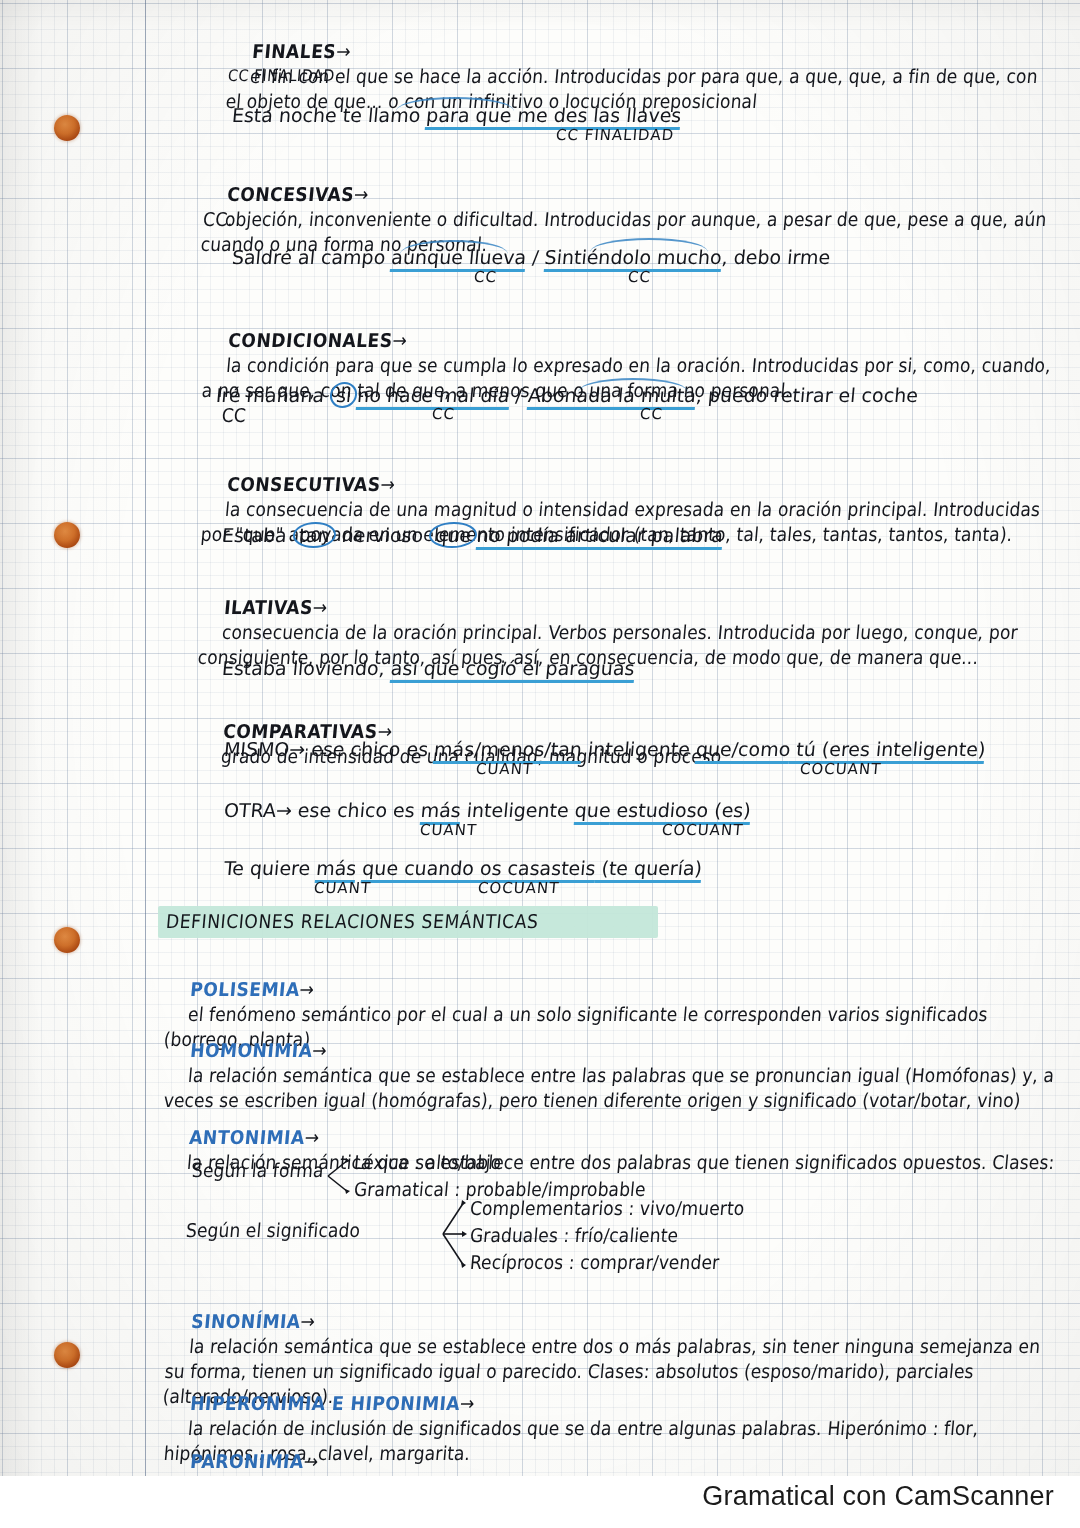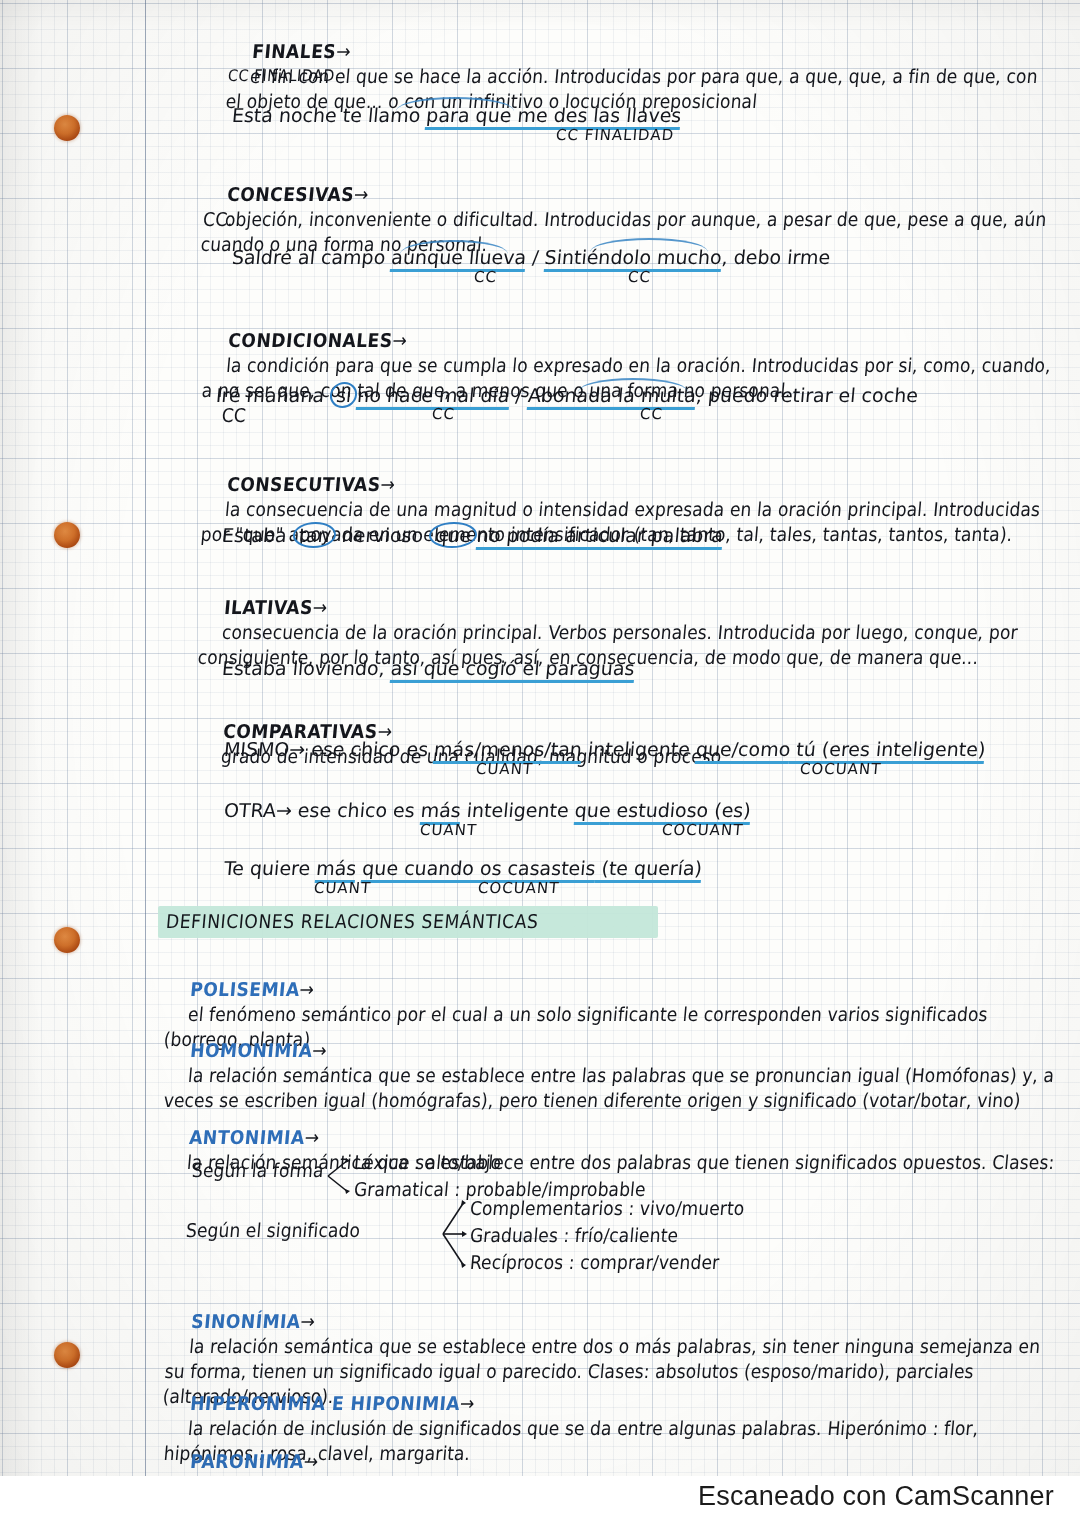--- a/index.html
+++ b/index.html
@@ -307,15 +307,15 @@
   </div>
 
   <div class="ink" style="left:166px; top:1424px; width:893px;">
     <span class="term blue-term caps">PARONIMIA</span><span class="arrow">→</span>
     <span>la relación que se establece entre dos palabras que se escriben de manera muy parecida, pero tienen diferente forma y significado (hambre/hombre)</span>
   </div>
 
   <div class="scan-tint"></div>
 
   <div class="wm-strip"></div>
-  <div class="watermark">Escaneado con CamScanner</div>
+  <div class="watermark">Gramatical con CamScanner</div>
 
 </div>
 
 </body></html>

